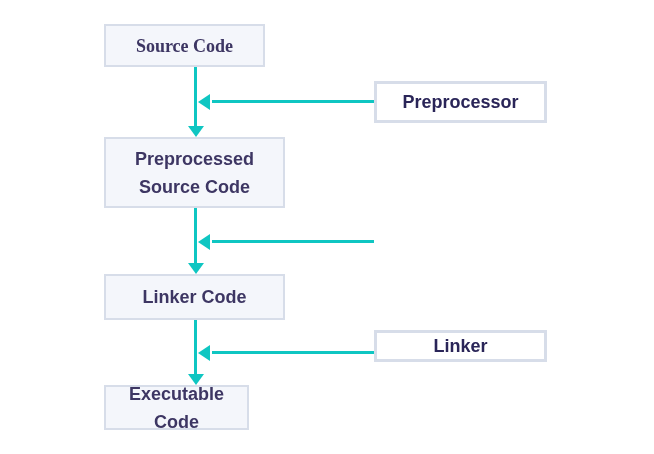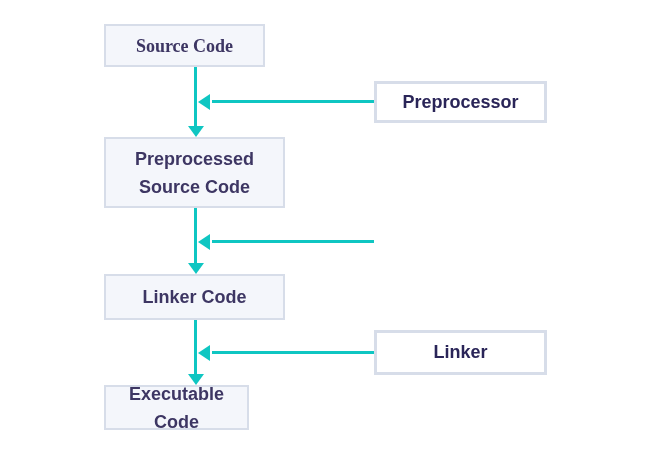--- a/index.html
+++ b/index.html
@@ -75,21 +75,21 @@
     left: 198px;
   }
   
   .pos-source      { left: 104px; top: 24px;  width: 161px; height: 43px; font-family: Liberation Serif, serif; }
   .pos-preprocessed{ left: 104px; top: 137px; width: 181px; height: 71px; padding: 8px 14px; justify-content: center; }
   .pos-object      { left: 104px; top: 274px; width: 181px; height: 46px; }
   .pos-executable  { left: 104px; top: 385px; width: 145px; height: 45px; }
   
   .pos-preprocessor{ left: 374px; top: 81px;  width: 173px; height: 42px; }
   .pos-compiler    { left: 374px; top: 220px; width: 173px; height: 44px; }
-  .pos-linker      { left: 374px; top: 330px; width: 173px; height: 45px; }
+  .pos-linker      { left: 374px; top: 330px; width: 173px; height: 32px; }
   
   .seg-1 { top: 67px;  height: 60px; }
   .seg-2 { top: 208px; height: 56px; }
   .seg-3 { top: 320px; height: 55px; }
   .head-1 { top: 126px; }
   .head-2 { top: 263px; }
   .head-3 { top: 374px; }
   
   .hseg-1 { top: 100px; }
   .hseg-2 { top: 240px; }

